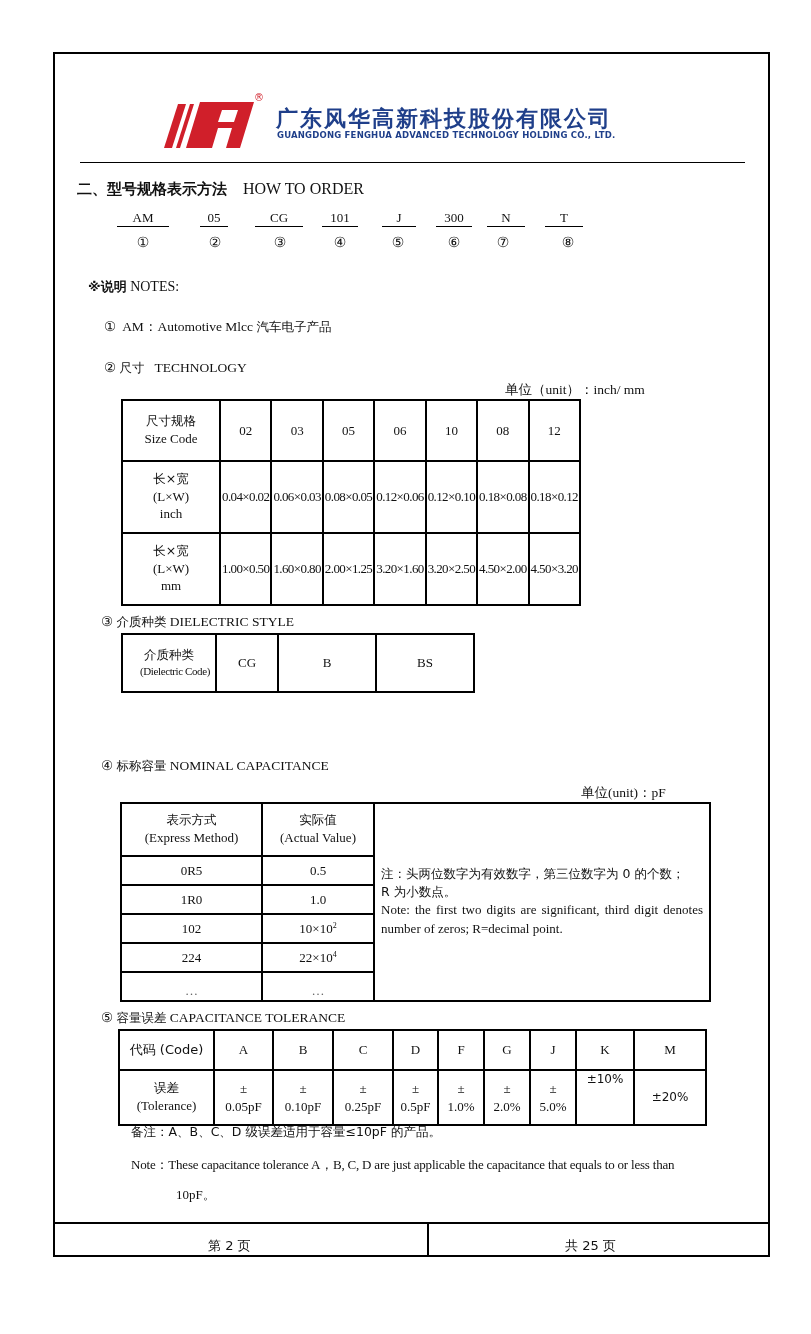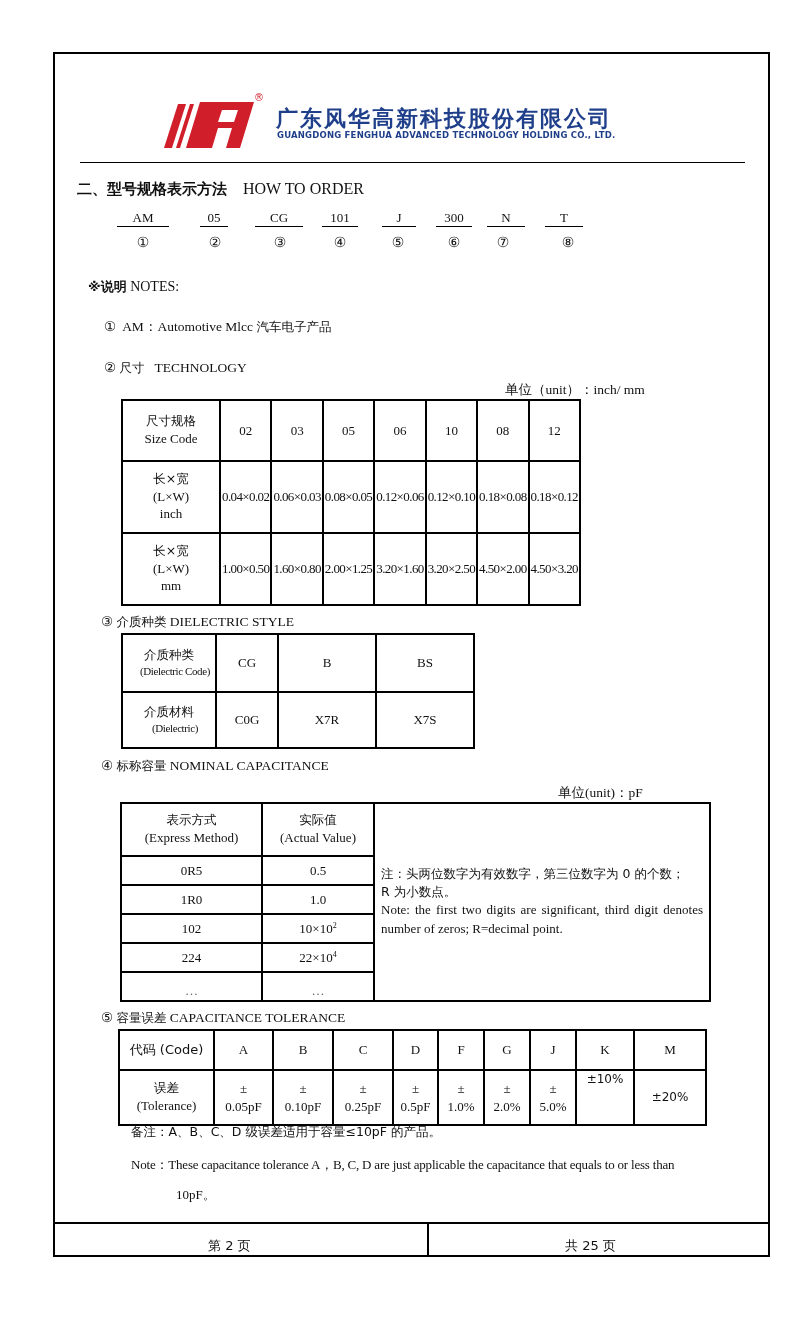--- a/index.html
+++ b/index.html
@@ -159,38 +159,29 @@
   <tbody>
       <tr style="height:58px">
     <td style="width:92px">
       <div class="cn-cell">介质种类</div>
       <div class="small">(Dielectric Code)</div>
     </td>
     <td style="width:60px">CG</td>
     <td style="width:96px">B</td>
     <td>BS</td>
   </tr>
-  <tr style="height:56px">
-    <td>
-      <div class="cn-cell">介质材料</div>
-      <div class="small">(Dielectric)</div>
-    </td>
-    <td>C0G</td>
-    <td>X7R</td>
-    <td>X7S</td>
-  </tr>
 </tbody>
   </table>
 
 <div class="para" style="left:101px;top:757px">
   <span>④</span>
   <span class="cn-inline">标称容量</span>
   <span>NOMINAL CAPACITANCE</span>
 </div>
-<div class="para" style="left:558px;top:784px">单位(unit)：pF</div>
+<div class="para" style="left:581px;top:784px">单位(unit)：pF</div>
 
 <table class="grid" style="left:120px;top:802px;width:591px">
   <tbody>
       <tr style="height:53px">
     <td style="width:139px">
       <div class="cn-cell">表示方式</div>
       <div>(Express Method)</div>
     </td>
     <td style="width:110px">
       <div class="cn-cell">实际值</div>

